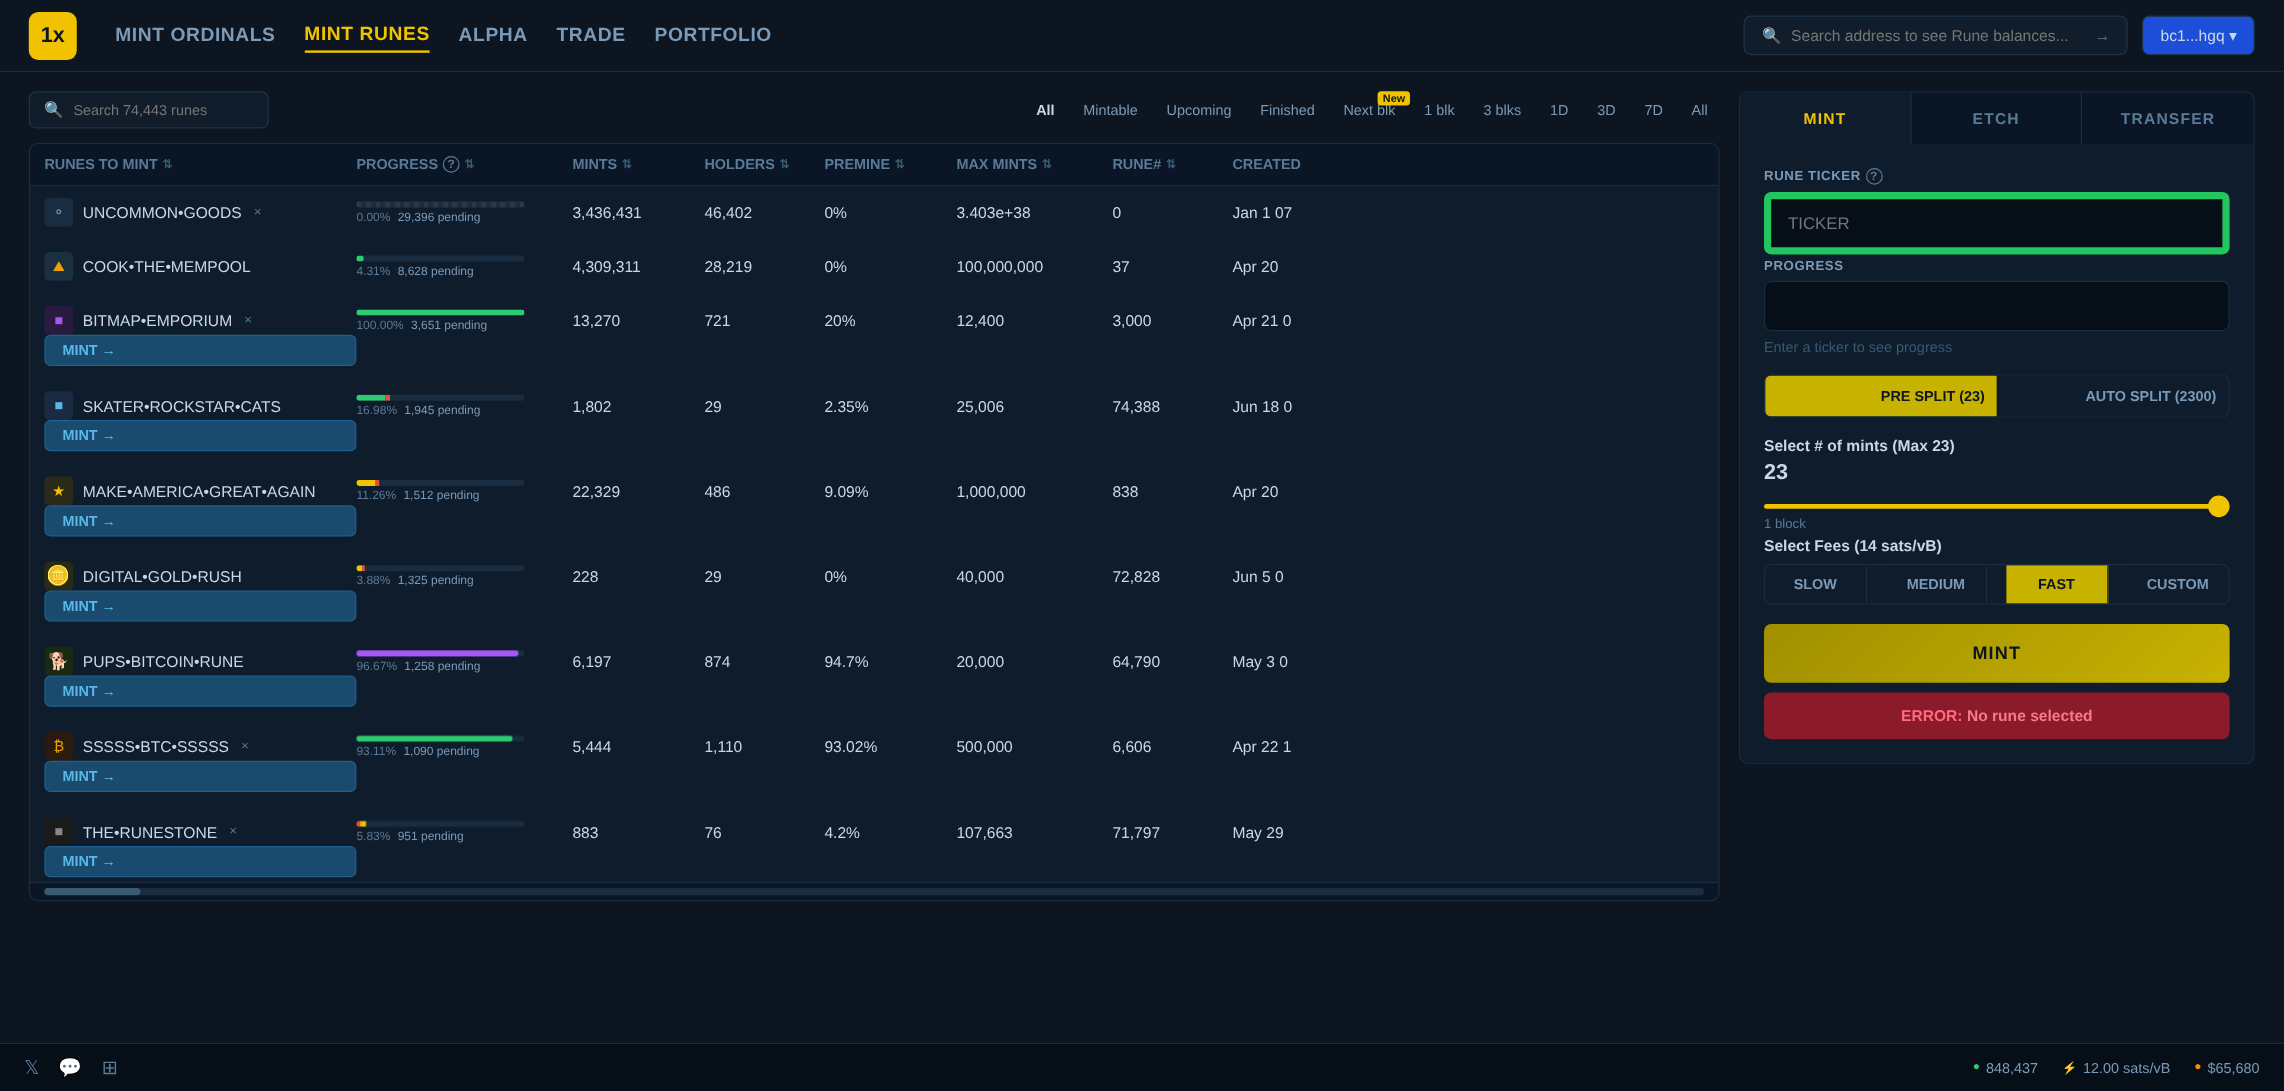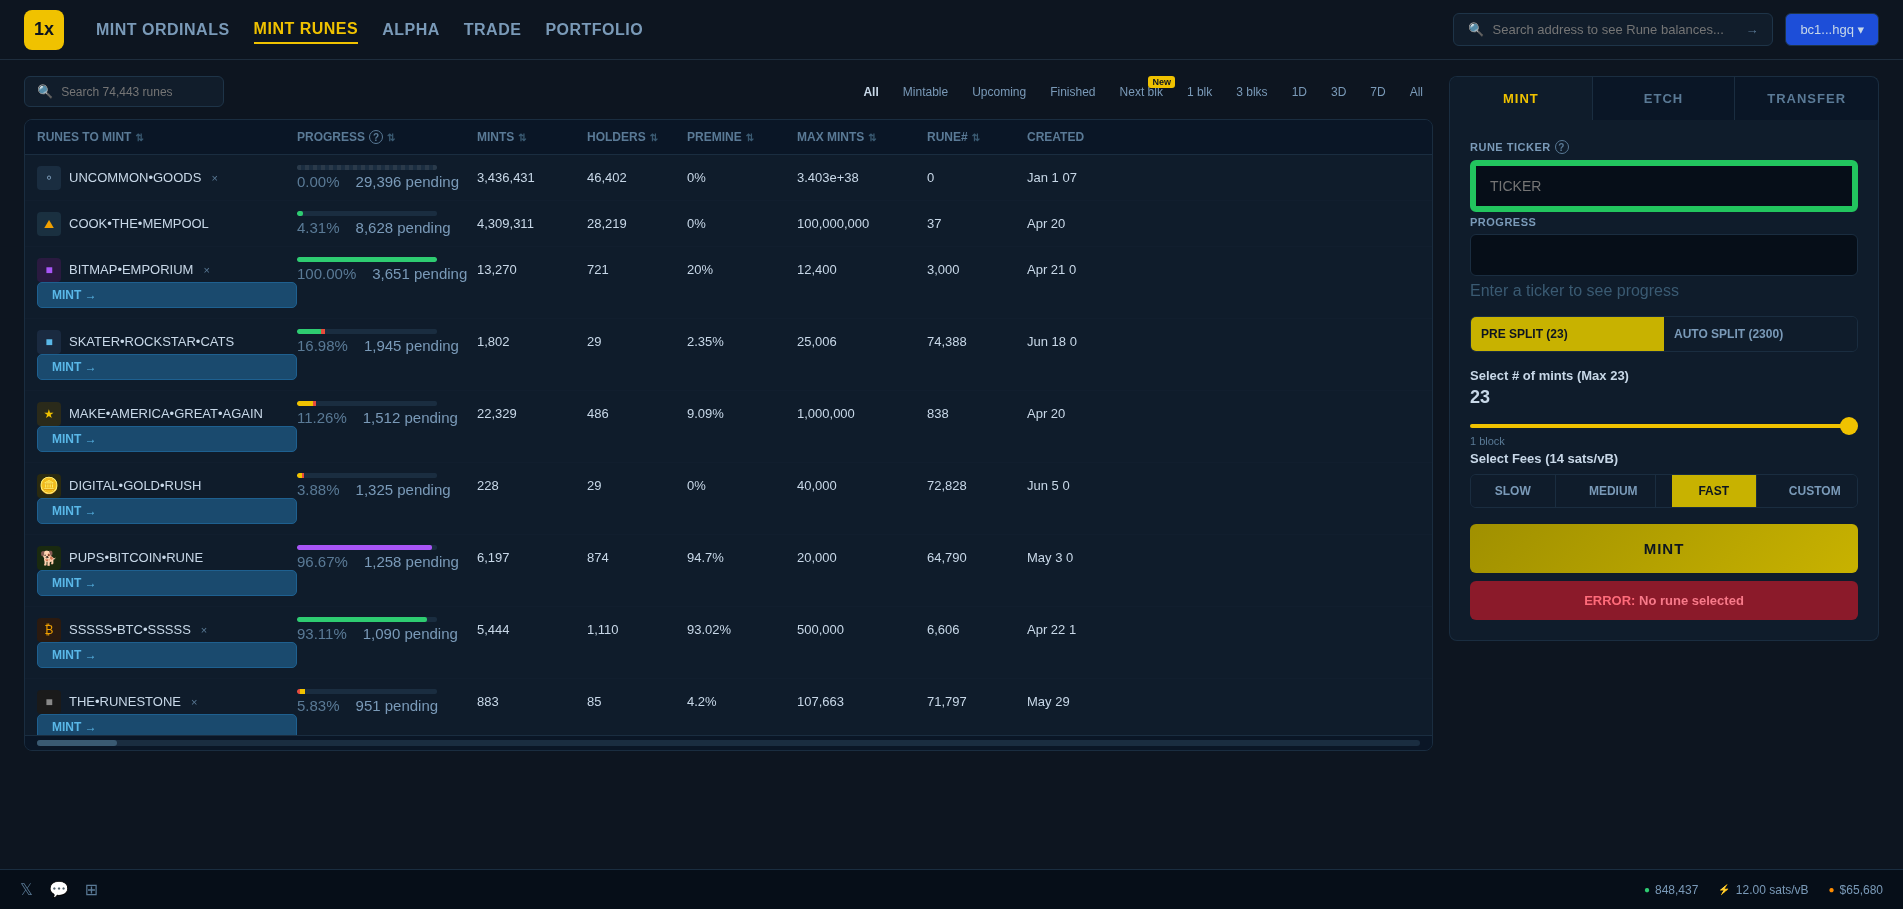--- a/index.html
+++ b/index.html
@@ -256,22 +256,22 @@
     .progress-fill.striped {
       background: repeating-linear-gradient(
         90deg,
         #2a3a4a 0px, #2a3a4a 4px,
         #1a2d40 4px, #1a2d40 8px
       );
       width: 100% !important;
     }
     .progress-meta {
       display: flex;
-      gap: 16px;
-      font-size: 15px;
+      gap: 6px;
+      font-size: 10px;
       color: #5a7a96;
       text-align: center;
     }
     .pending-text {
       color: #7a9ab8;
     }
     .mint-btn {
       background: #1a4a6e;
       border: 1px solid #1e6090;
       border-radius: 5px;
@@ -358,21 +358,21 @@
       border: 6px solid #22c55e;
       border-radius: 6px;
       padding: 12px 14px;
       color: #c8d8e8;
       font-size: 14px;
       width: 100%;
       outline: none;
       margin-bottom: 4px;
     }
     .form-hint {
-      font-size: 16px;
+      font-size: 12px;
       color: #3a5a72;
       margin-bottom: 14px;
     }
     .progress-section {
       margin-bottom: 16px;
     }
     .progress-bar-large {
       background: #060e18;
       border: 1px solid #1a2d40;
       border-radius: 6px;
@@ -385,21 +385,21 @@
       display: grid;
       grid-template-columns: 1fr 1fr;
       gap: 0;
       border: 1px solid #1a2d40;
       border-radius: 6px;
       overflow: hidden;
       margin-bottom: 16px;
     }
     .split-btn {
       padding: 10px;
-      text-align: left;
+      text-align: right;
       font-size: 12px;
       font-weight: 700;
       cursor: pointer;
       background: #0f1c2b;
       color: #7a9ab8;
     }
     .split-btn.active {
       background: #c8b200;
       color: #0d1520;
     }
@@ -839,21 +839,21 @@
                 <div style="width:2%;background:#e74c3c;height:100%;border-radius:2px 0 0 2px"></div>
                 <div style="width:3.83%;background:#f0c200;height:100%"></div>
               </div>
             </div>
             <div class="progress-meta">
               <span>5.83%</span>
               <span class="pending-text">951 pending</span>
             </div>
           </div>
           <span>883</span>
-          <span>85</span>
+          <span>76</span>
           <span>4.2%</span>
           <span>107,663</span>
           <span>71,797</span>
           <span>May 29</span>
           <button class="mint-btn">MINT →</button>
         </div>
 
       </div>
 
       <div class="scrollbar-row">

